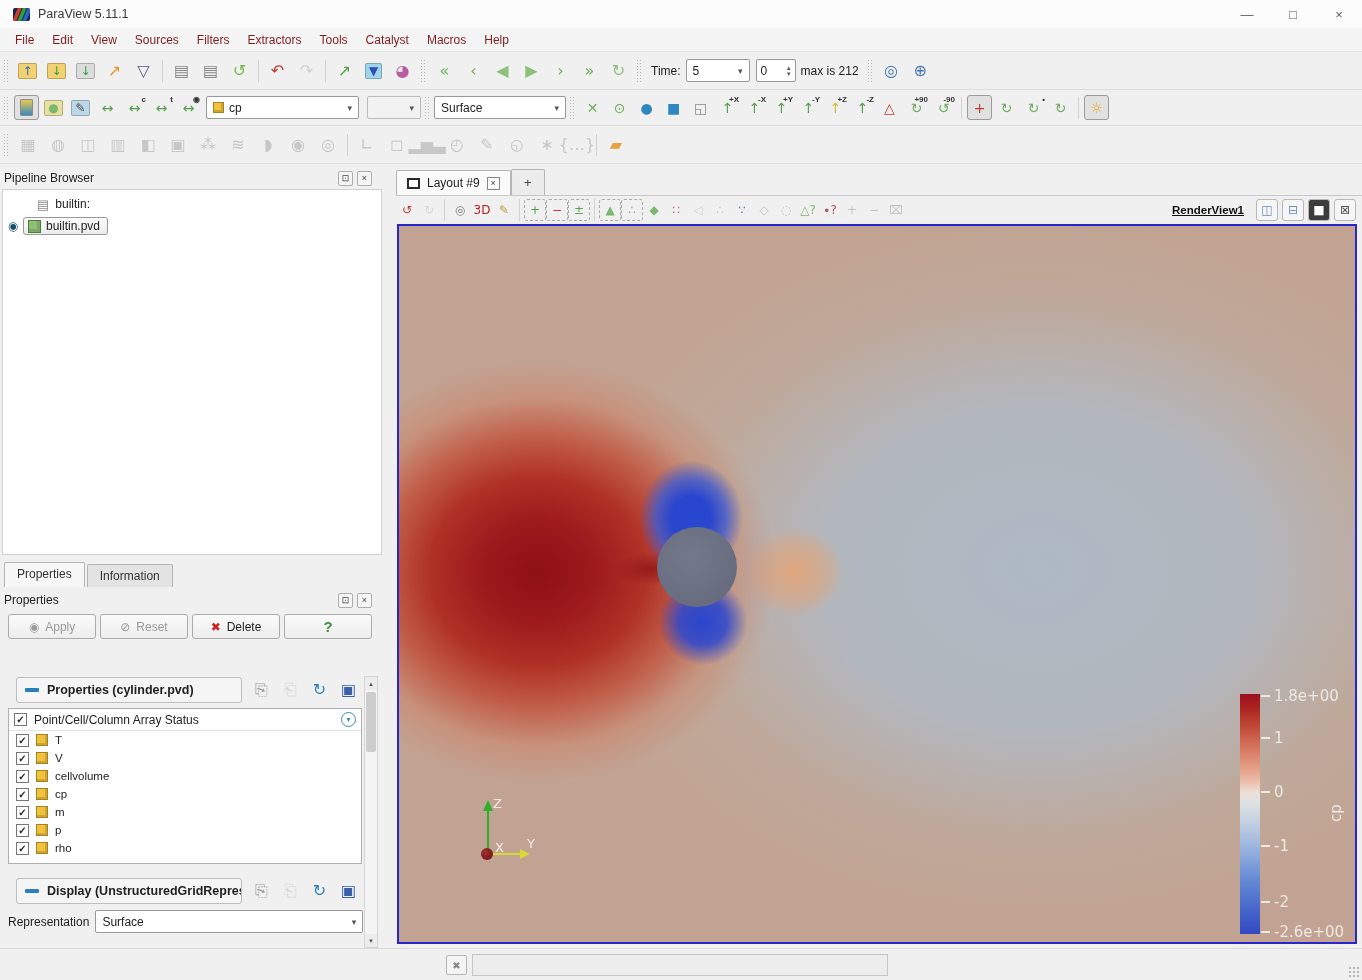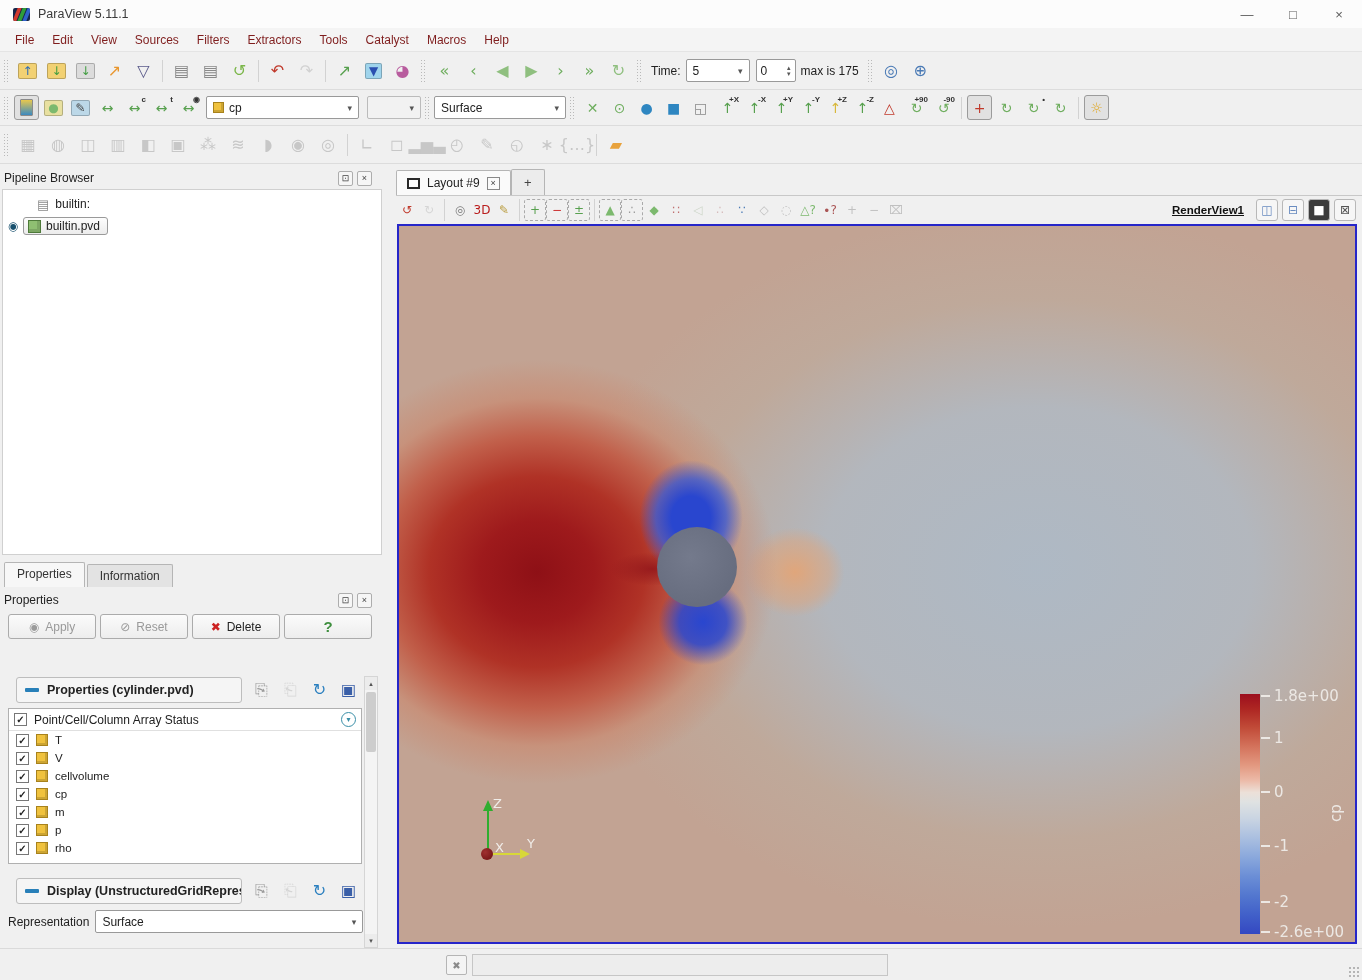--- a/index.html
+++ b/index.html
@@ -259,21 +259,21 @@
         <span class="arrow">▾</span>
       </span>
       <span style="width:6px"></span>
       <span class="spin">
         <span>0</span>
         <span class="spin-arrows">
           <span>▴</span>
             <span>▾</span>
         </span>
       </span>
-      <span class="tb-label">max is 175</span>
+      <span class="tb-label">max is 212</span>
     </span>
     <span class="grip"></span>
     <span class="icon-group">
         <span class="tbicon">
           <span class="glyph" style="color: rgb(74, 122, 181);">◎</span>
         </span>
         <span class="tbicon">
           <span class="glyph" style="color: rgb(74, 122, 181);">⊕</span>
         </span>
       </span>

